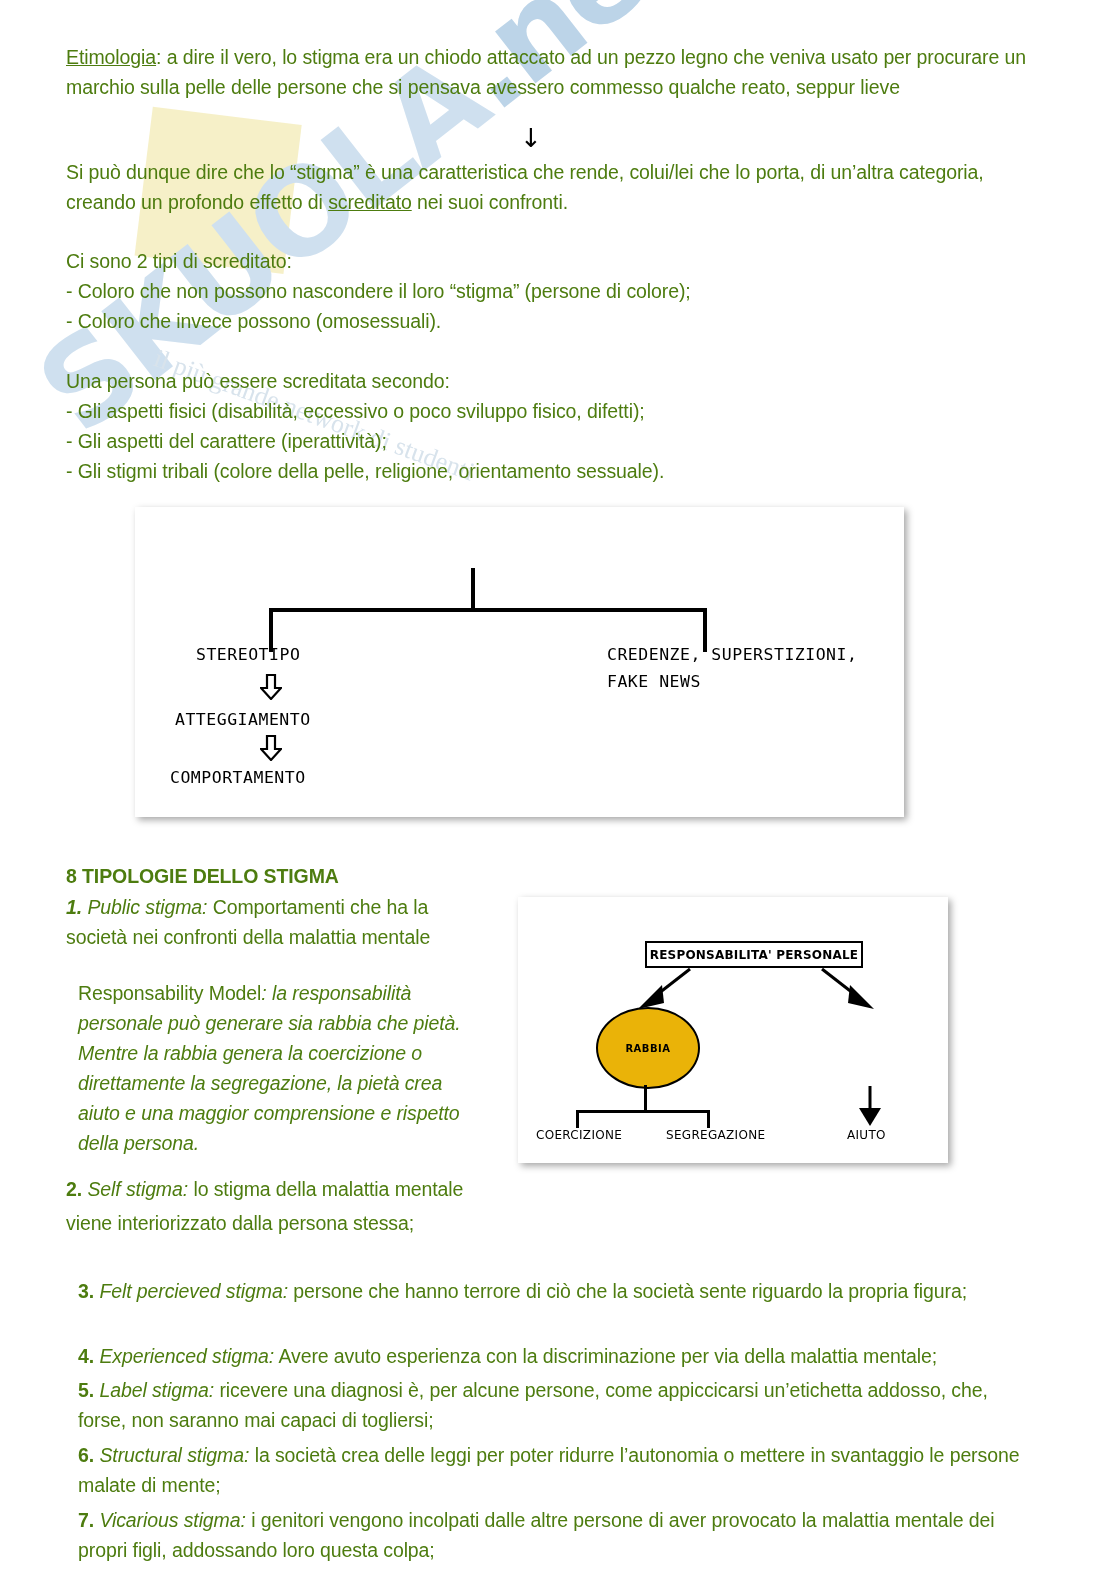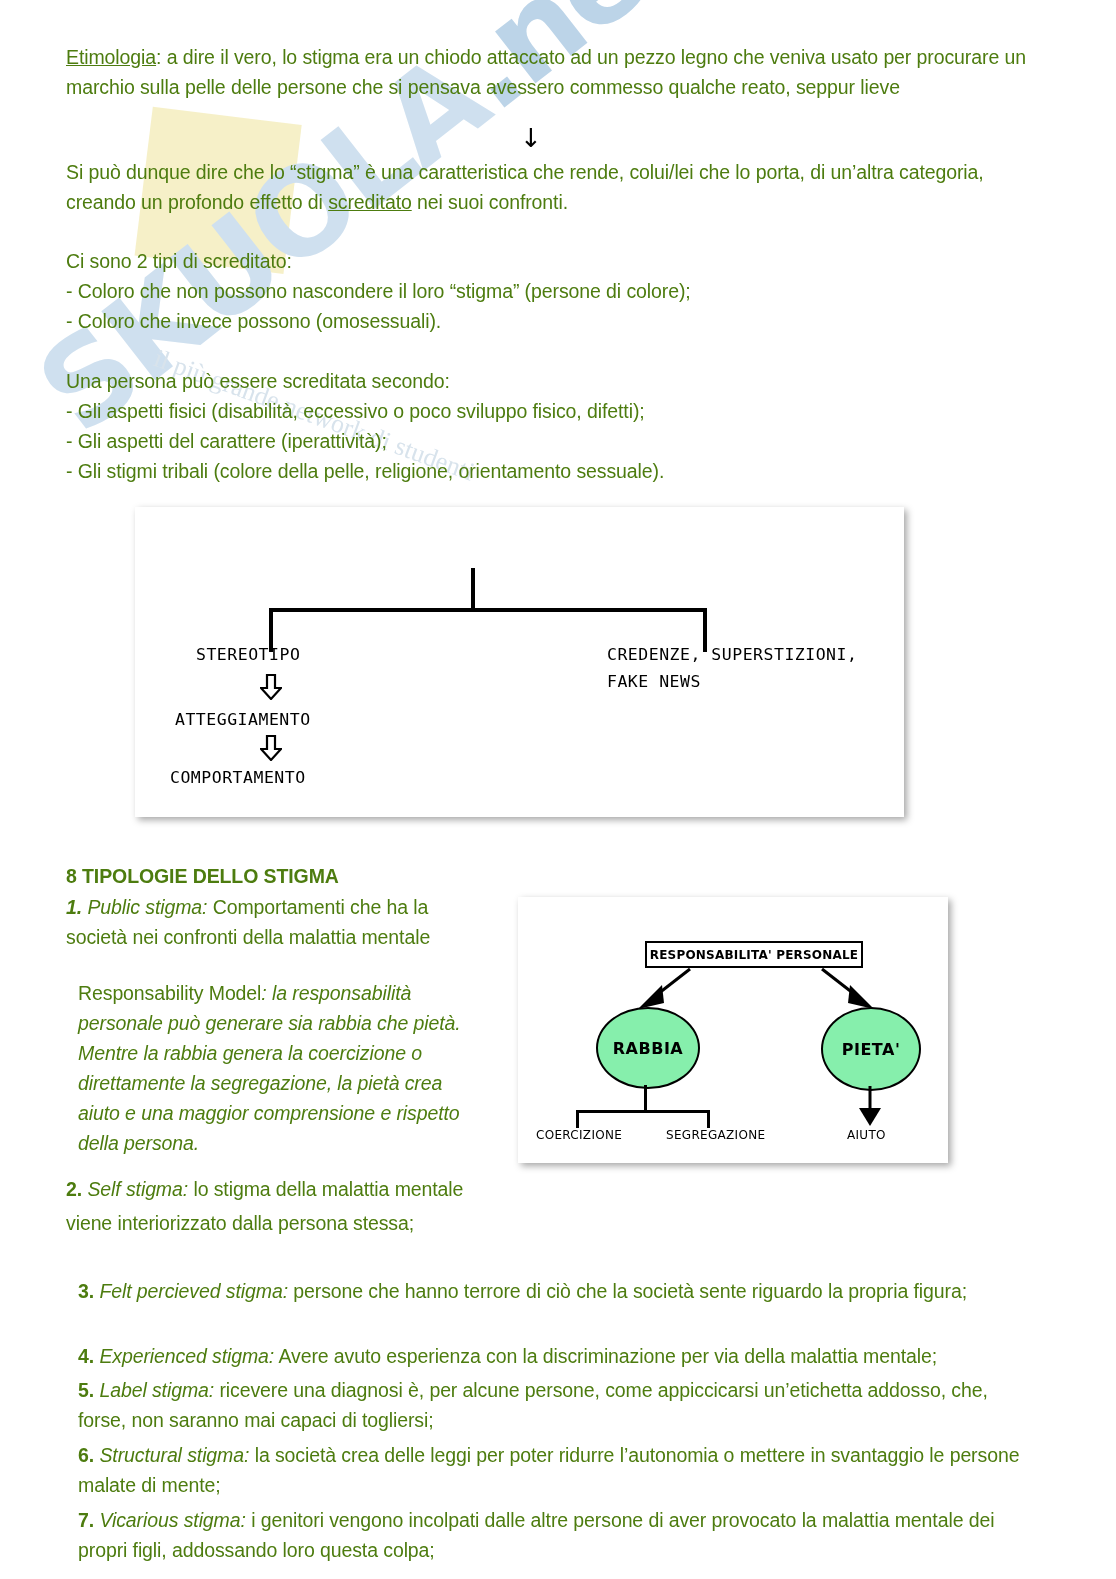--- a/index.html
+++ b/index.html
@@ -159,26 +159,26 @@
     font-family: "DejaVu Sans", sans-serif;
     font-size: 12px;
     font-weight: bold;
     letter-spacing: .2px;
     white-space: nowrap;
   }
   .oval {
     position: absolute;
     border: 2.5px solid #000;
     border-radius: 50%;
-    background: #86efac;
+    background: #eab308;
     display: flex;
     align-items: center;
     justify-content: center;
     font-family: "DejaVu Sans", sans-serif;
-    font-size: 16px;
+    font-size: 10px;
     font-weight: bold;
     letter-spacing: .5px;
   }
   .resp-label {
     position: absolute;
     font-family: "DejaVu Sans", sans-serif;
     font-size: 12px;
     letter-spacing: .3px;
     white-space: nowrap;
   }
@@ -305,23 +305,20 @@
   </svg>
   <svg style="position:absolute; left:290px; top:66px; width:80px; height:50px;" viewBox="0 0 80 50">
     <line x1="14" y1="6" x2="50" y2="34" stroke="#000" stroke-width="3"></line>
     <polygon points="66,46 42,22 40,40" fill="#000"></polygon>
   </svg>
 
   <div class="oval" style="left:78px; top:110px; width:100px; height:78px;">
     <span>RABBIA</span>
   </div>
 
-  <div class="oval" style="left:303px; top:110px; width:96px; height:80px;">
-    <span>PIETA'</span>
-  </div>
 
   <div class="ln" style="left:126px; top:188px; width:3px; height:28px;"></div>
   <div class="ln" style="left:58px; top:213px; width:134px; height:3px;"></div>
   <div class="ln" style="left:58px; top:213px; width:3px; height:18px;"></div>
   <div class="ln" style="left:189px; top:213px; width:3px; height:18px;"></div>
 
   <svg style="position:absolute; left:338px; top:189px; width:28px; height:42px;" viewBox="0 0 28 42">
     <line x1="14" y1="0" x2="14" y2="24" stroke="#000" stroke-width="3"></line>
     <polygon points="3,22 25,22 14,40" fill="#000"></polygon>
   </svg>

